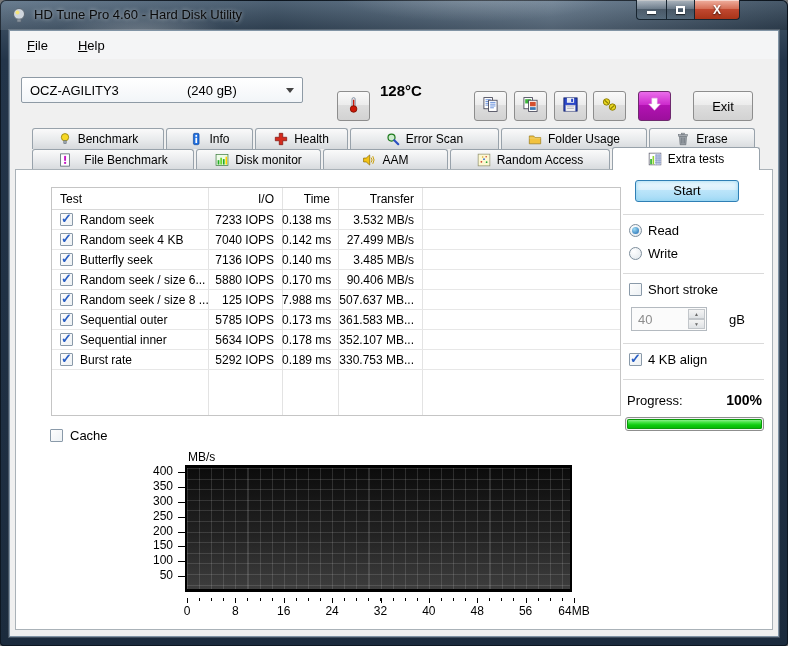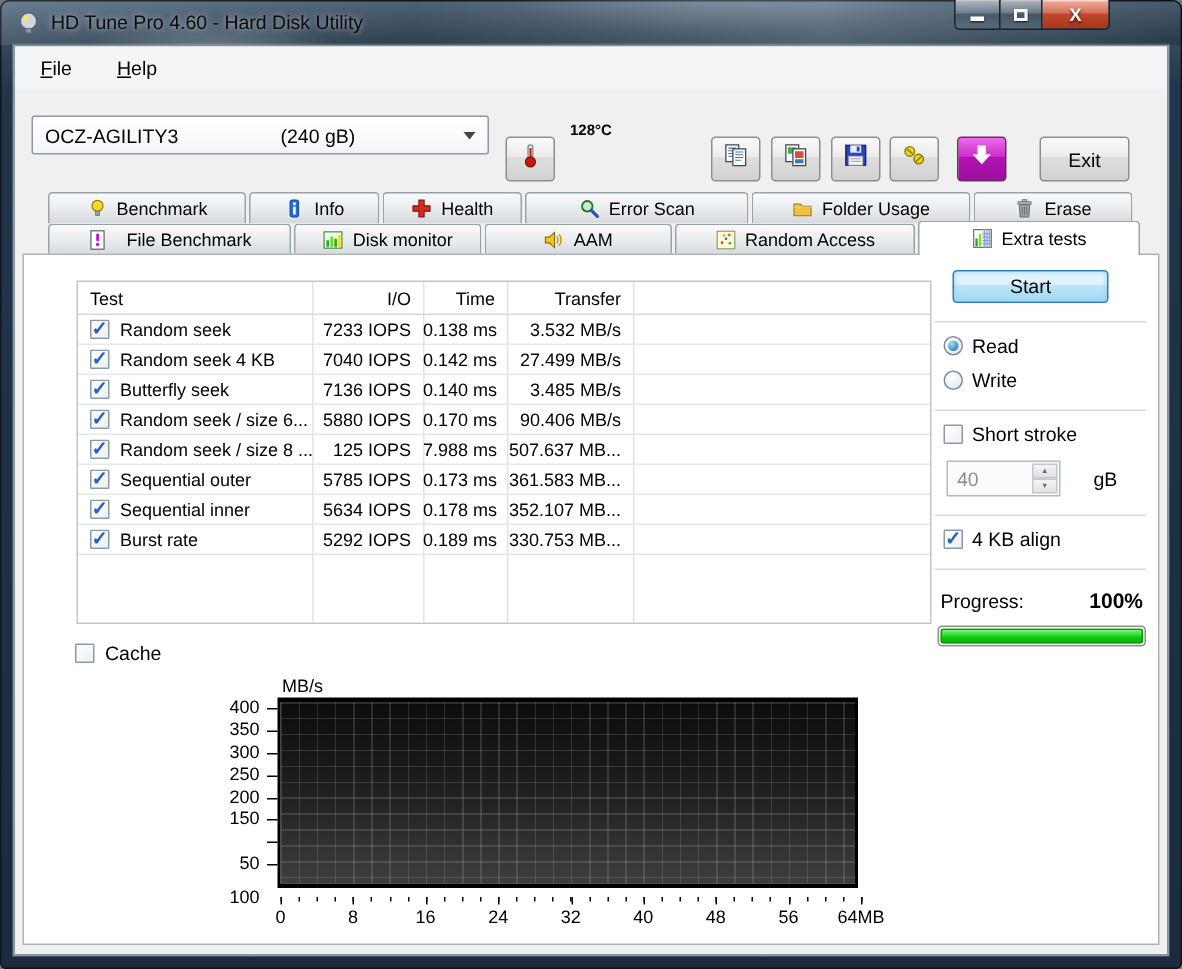--- a/index.html
+++ b/index.html
@@ -36,33 +36,33 @@
 
   
   .app-body { position:absolute; top:30px; left:9px; right:9px; bottom:9px;
     background:#f0f0f0; border:1px solid #8194a5; box-shadow:0 0 0 1px rgba(255,255,255,.18); }
 
   .menubar { position:absolute; top:0; left:0; right:0; height:28px; background:#f4f5f6; display:flex; align-items:center; padding-left:9px; gap:14px; }
   .menu-item { font-size:13px; color:#000; padding:3px 8px; cursor:default; }
   .menu-item u { text-decoration:underline; }
 
   
-  .combo { position:absolute; left:11px; top:46px; width:305px; height:26px;
+  .combo { position:absolute; left:11px; top:46px; width:282px; height:26px;
     background:linear-gradient(180deg,#ffffff,#f2f5f8); border:1px solid #8e9aa5; border-radius:2px; }
   .combo-model { position:absolute; left:8px; top:5px; font-size:13px; }
   .combo-capacity { position:absolute; left:165px; top:5px; font-size:13px; }
   .combo-arrow { position:absolute; right:8px; top:10px; width:0; height:0;
     border-left:4px solid transparent; border-right:4px solid transparent; border-top:5px solid #444; }
 
   .tool-btn { position:absolute; top:44px; width:33px; height:30px; border:1px solid #8d8d8d; border-radius:3px;
     background:linear-gradient(180deg,#f9f9f9,#ececec 45%,#dedede 46%,#d2d2d2);
     display:flex; align-items:center; justify-content:center;margin-top:16px; }
   .tool-btn svg { width:17px; height:17px; }
   .thermo-btn { left:327px; }
-  .temp-text { position:absolute; left:370px; top:51px; font-size:10px; font-weight:bold; }
+  .temp-text { position:absolute; left:370px; top:51px; font-size:15px; font-weight:bold; }
   .purple-btn { left:628px; border-color:#6e2a6e;
     background:linear-gradient(180deg,#ea6cea,#cd2bcd 45%,#b312b3 46%,#9c0f9c); }
   .exit-btn { left:683px; width:60px; font-size:13px; color:#000; }
 
   
   .tab-row { position:absolute; left:22px; right:14px; display:flex; gap:2px; }
   .tab-row.row1 { top:97px; height:21px; }
   .tab-row.row2 { top:118px; height:21px; }
   .tab { flex:0 0 auto; display:flex; align-items:center; justify-content:center; gap:6px;
     font-size:12px; border:1px solid #98a2ab; border-bottom:none; border-radius:3px 3px 0 0;
@@ -499,21 +499,21 @@
             <div class="ytick-label" style="top: 14px;">350</div>
             <div class="ytick-mark" style="top: 22px;"></div>
             <div class="ytick-label" style="top: 29px;">300</div>
             <div class="ytick-mark" style="top: 37px;"></div>
             <div class="ytick-label" style="top: 44px;">250</div>
             <div class="ytick-mark" style="top: 52px;"></div>
             <div class="ytick-label" style="top: 59px;">200</div>
             <div class="ytick-mark" style="top: 67px;"></div>
             <div class="ytick-label" style="top: 73px; text-align: right;">150</div>
             <div class="ytick-mark" style="top: 81px;"></div>
-            <div class="ytick-label" style="top: 88px; margin-top: 38px;">100</div>
+            <div class="ytick-label" style="top: 88px;">100</div>
             <div class="ytick-mark" style="top: 96px;"></div>
             <div class="ytick-label" style="top: 103px;">50</div>
             <div class="ytick-mark" style="top: 111px;"></div>
           </div>
         <div class="plot"></div>
         <div class="x-axis" id="x-axis">
             <div class="xtick-mark" style="left: 2px; height: 3px;"></div>
             <div class="xtick-mark" style="left: 14.09px; height: 3px;"></div>
             <div class="xtick-mark" style="left: 26.18px; height: 3px;"></div>
             <div class="xtick-mark" style="left: 38.27px; height: 3px;"></div>

